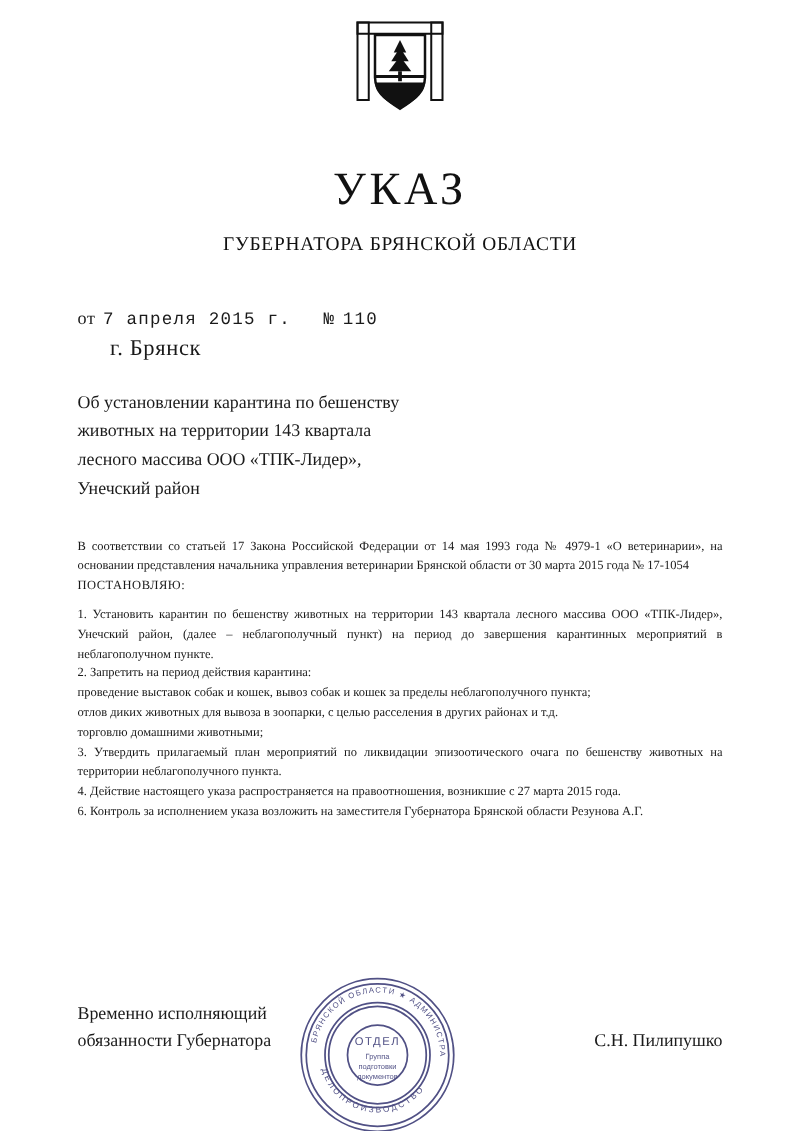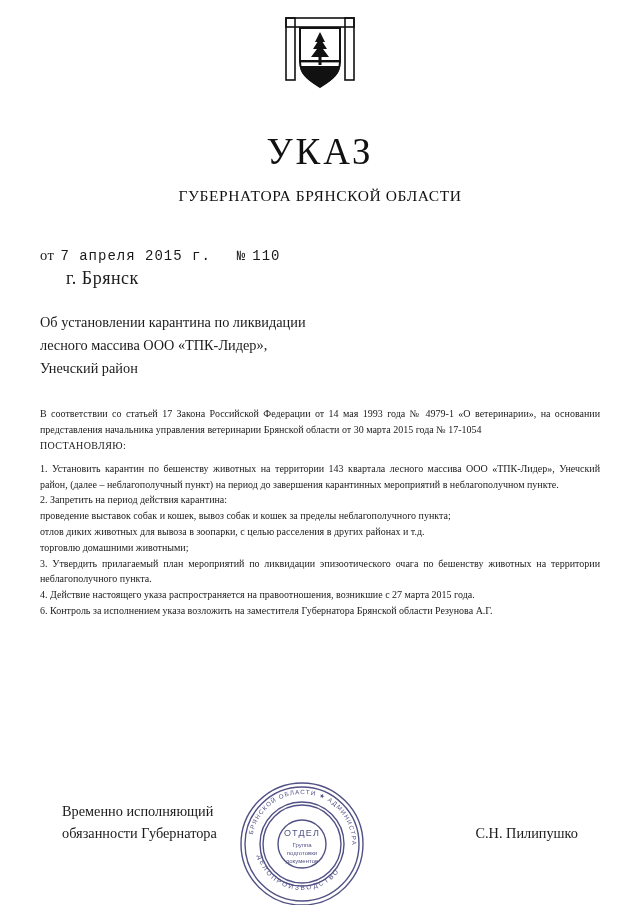--- a/index.html
+++ b/index.html
@@ -13,21 +13,21 @@
     position: relative;
     font-family: "Liberation Serif", serif;
     color: #1a1a1a;
     overflow: hidden;
   }
   .page {
     position: relative;
     width: 640px;
     height: 884px;
     box-sizing: border-box;
-    padding: 0 40px;
+    padding: 0 62px;
   }
 
   
   .emblem-wrap {
     width: 100%;
     display: flex;
     justify-content: center;
     padding-top: 16px;
   }
   .emblem {
@@ -173,21 +173,22 @@
 
   <div class="title">УКАЗ</div>
   <div class="subtitle">ГУБЕРНАТОРА БРЯНСКОЙ ОБЛАСТИ</div>
 
   <div class="dateline">
     <span class="lbl">от</span><span class="dt">7 апреля 2015 г.</span><span class="no">№</span><span class="dt">110</span>
   </div>
   <div class="city">г. Брянск</div>
 
   <div class="subject">
-    <div>Об установлении карантина по ликвидации</div>
+    <div>Об установлении карантина по бешенству</div>
+    <div>животных на территории 143 квартала</div>
     <div>лесного массива ООО «ТПК-Лидер»,</div>
     <div>Унечский район</div>
   </div>
 
   <div class="body">
     <p class="indent">В соответствии со статьей 17 Закона Российской Федерации от 14 мая 1993 года № 4979-1 «О ветеринарии», на основании представления начальника управления ветеринарии Брянской области от 30 марта 2015 года № 17-1054</p>
     <p class="decree">ПОСТАНОВЛЯЮ:</p>
     <div class="gap"></div>
     <p class="indent">1. Установить карантин по бешенству животных на территории 143 квартала лесного массива ООО «ТПК-Лидер», Унечский район, (далее – неблагополучный пункт) на период до завершения карантинных мероприятий в неблагополучном пункте.</p>
     <p class="indent">2. Запретить на период действия карантина:</p>

